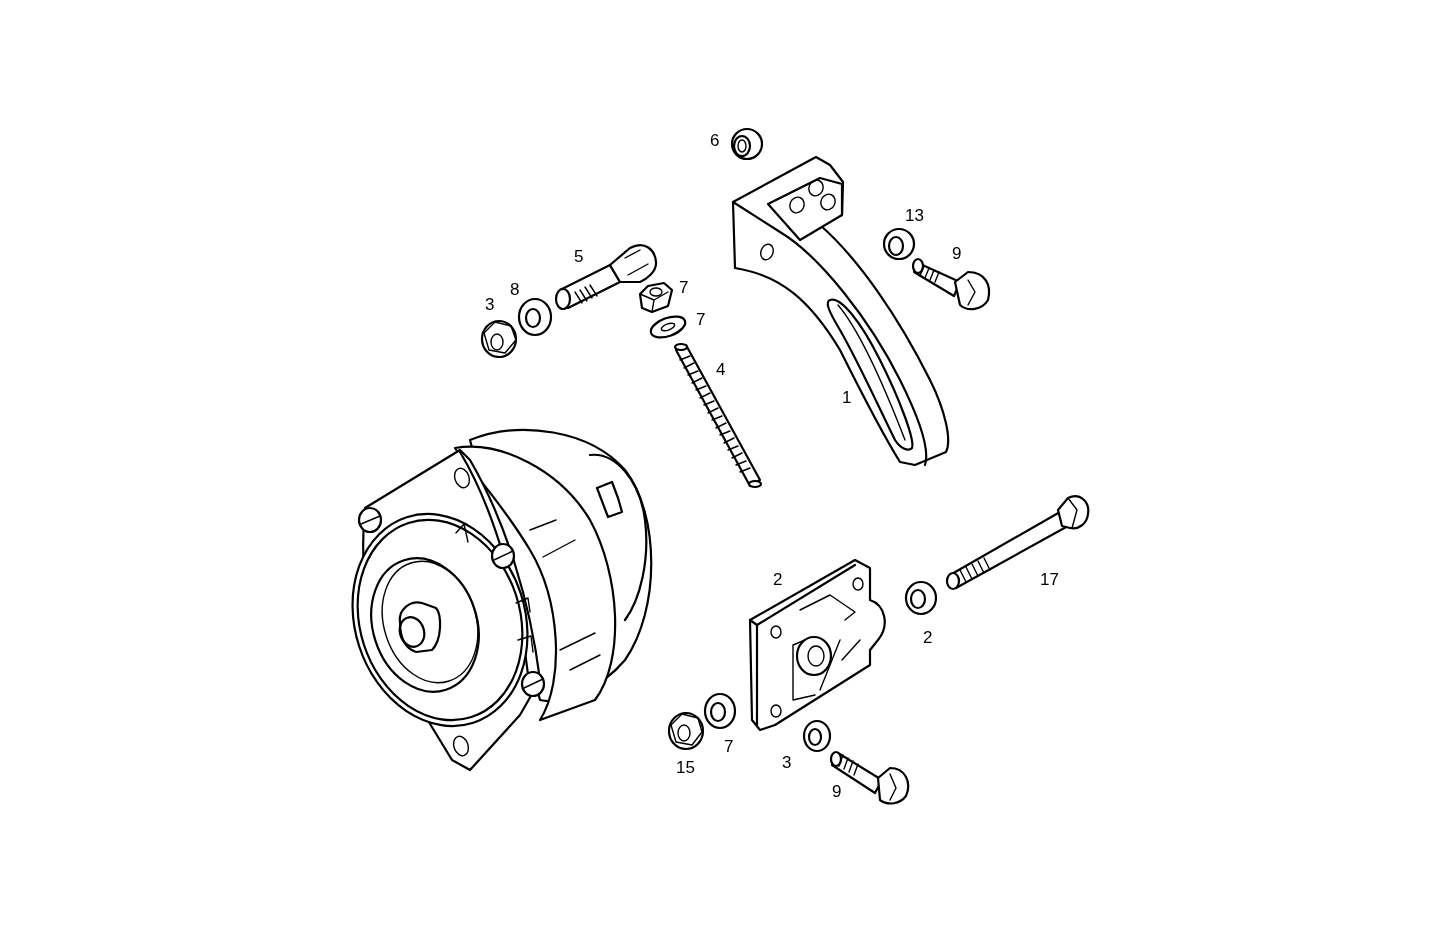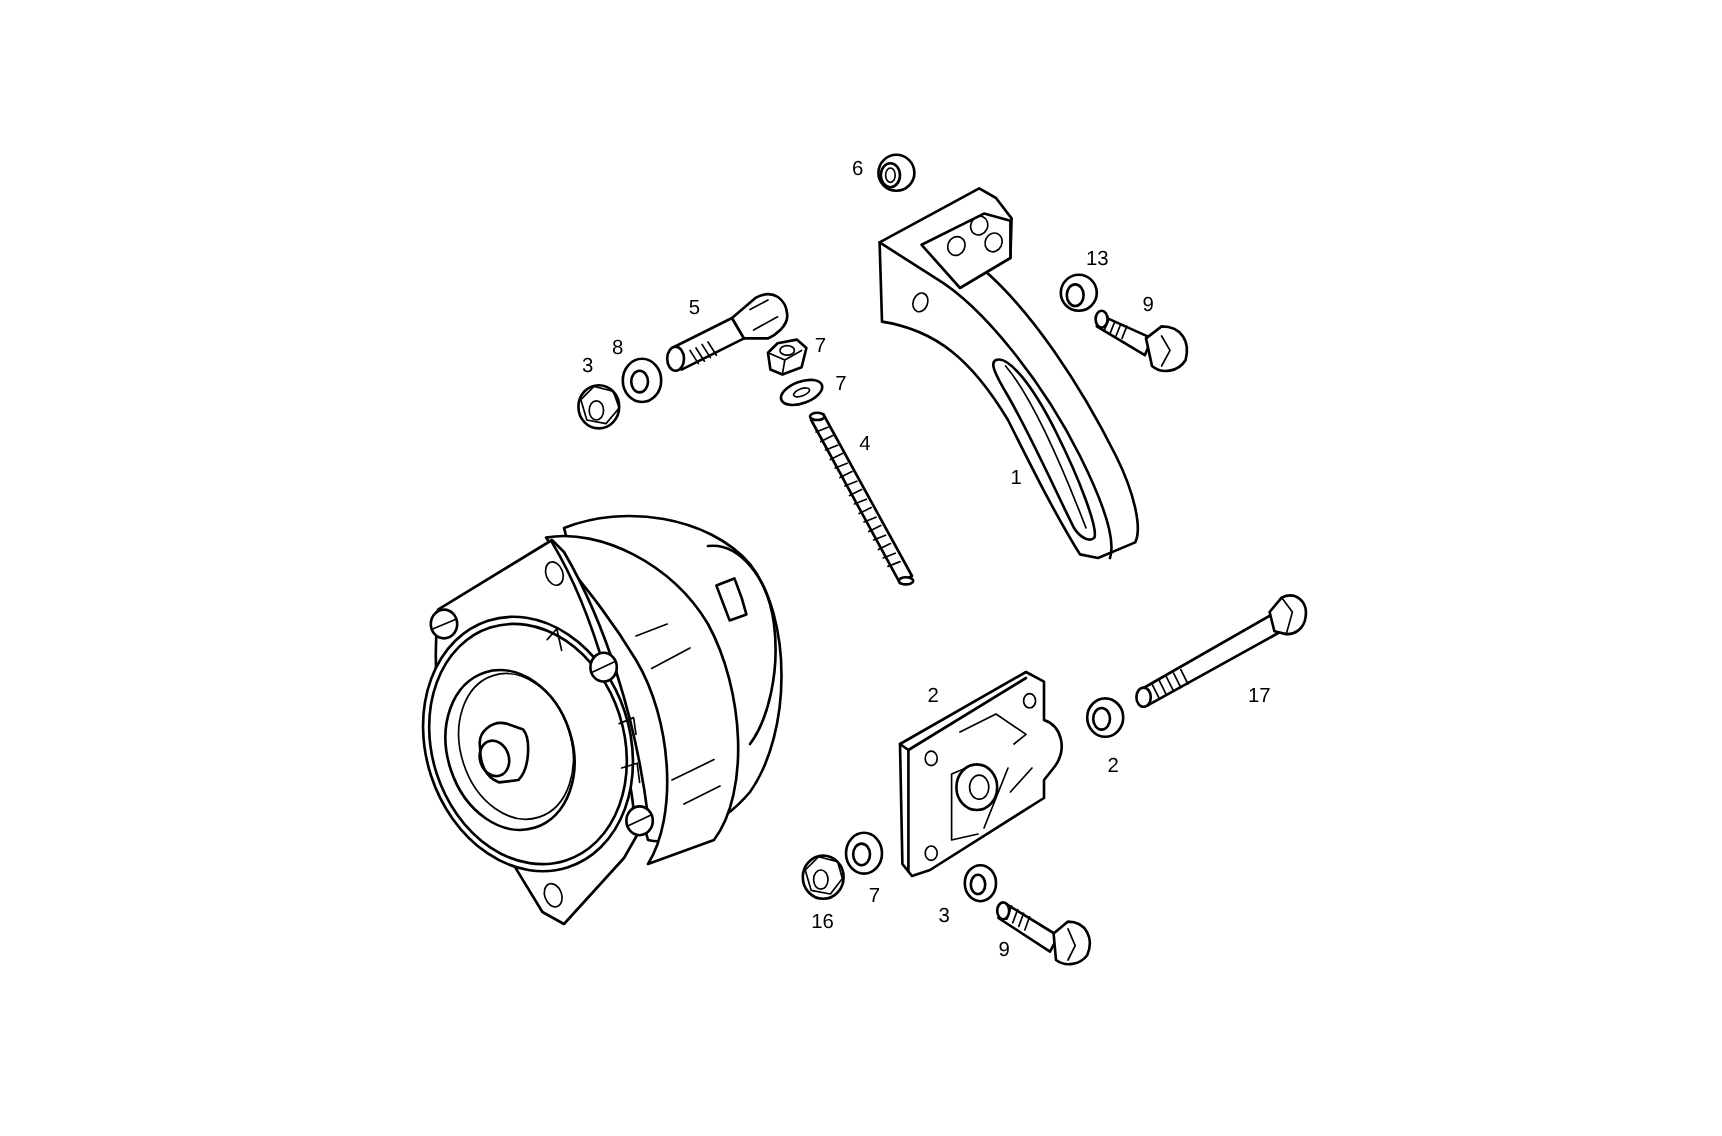--- a/index.html
+++ b/index.html
@@ -191,17 +191,17 @@
 <div class="callout" style="left:485px;top:296px">3</div>
 <div class="callout" style="left:716px;top:361px">4</div>
 <div class="callout" style="left:574px;top:248px">5</div>
 <div class="callout" style="left:710px;top:132px">6</div>
 <div class="callout" style="left:696px;top:311px">7</div>
 <div class="callout" style="left:724px;top:738px">7</div>
 <div class="callout" style="left:510px;top:281px">8</div>
 <div class="callout" style="left:952px;top:245px">9</div>
 <div class="callout" style="left:832px;top:783px">9</div>
 <div class="callout" style="left:679px;top:279px">7</div>
-<div class="callout" style="left:676px;top:759px">16</div>
+<div class="callout" style="left:676px;top:759px">15</div>
 <div class="callout" style="left:905px;top:207px">13</div>
 <div class="callout" style="left:923px;top:629px">2</div>
 <div class="callout" style="left:782px;top:754px">3</div>
 <div class="callout" style="left:1040px;top:571px">17</div>
 
 </body></html>

